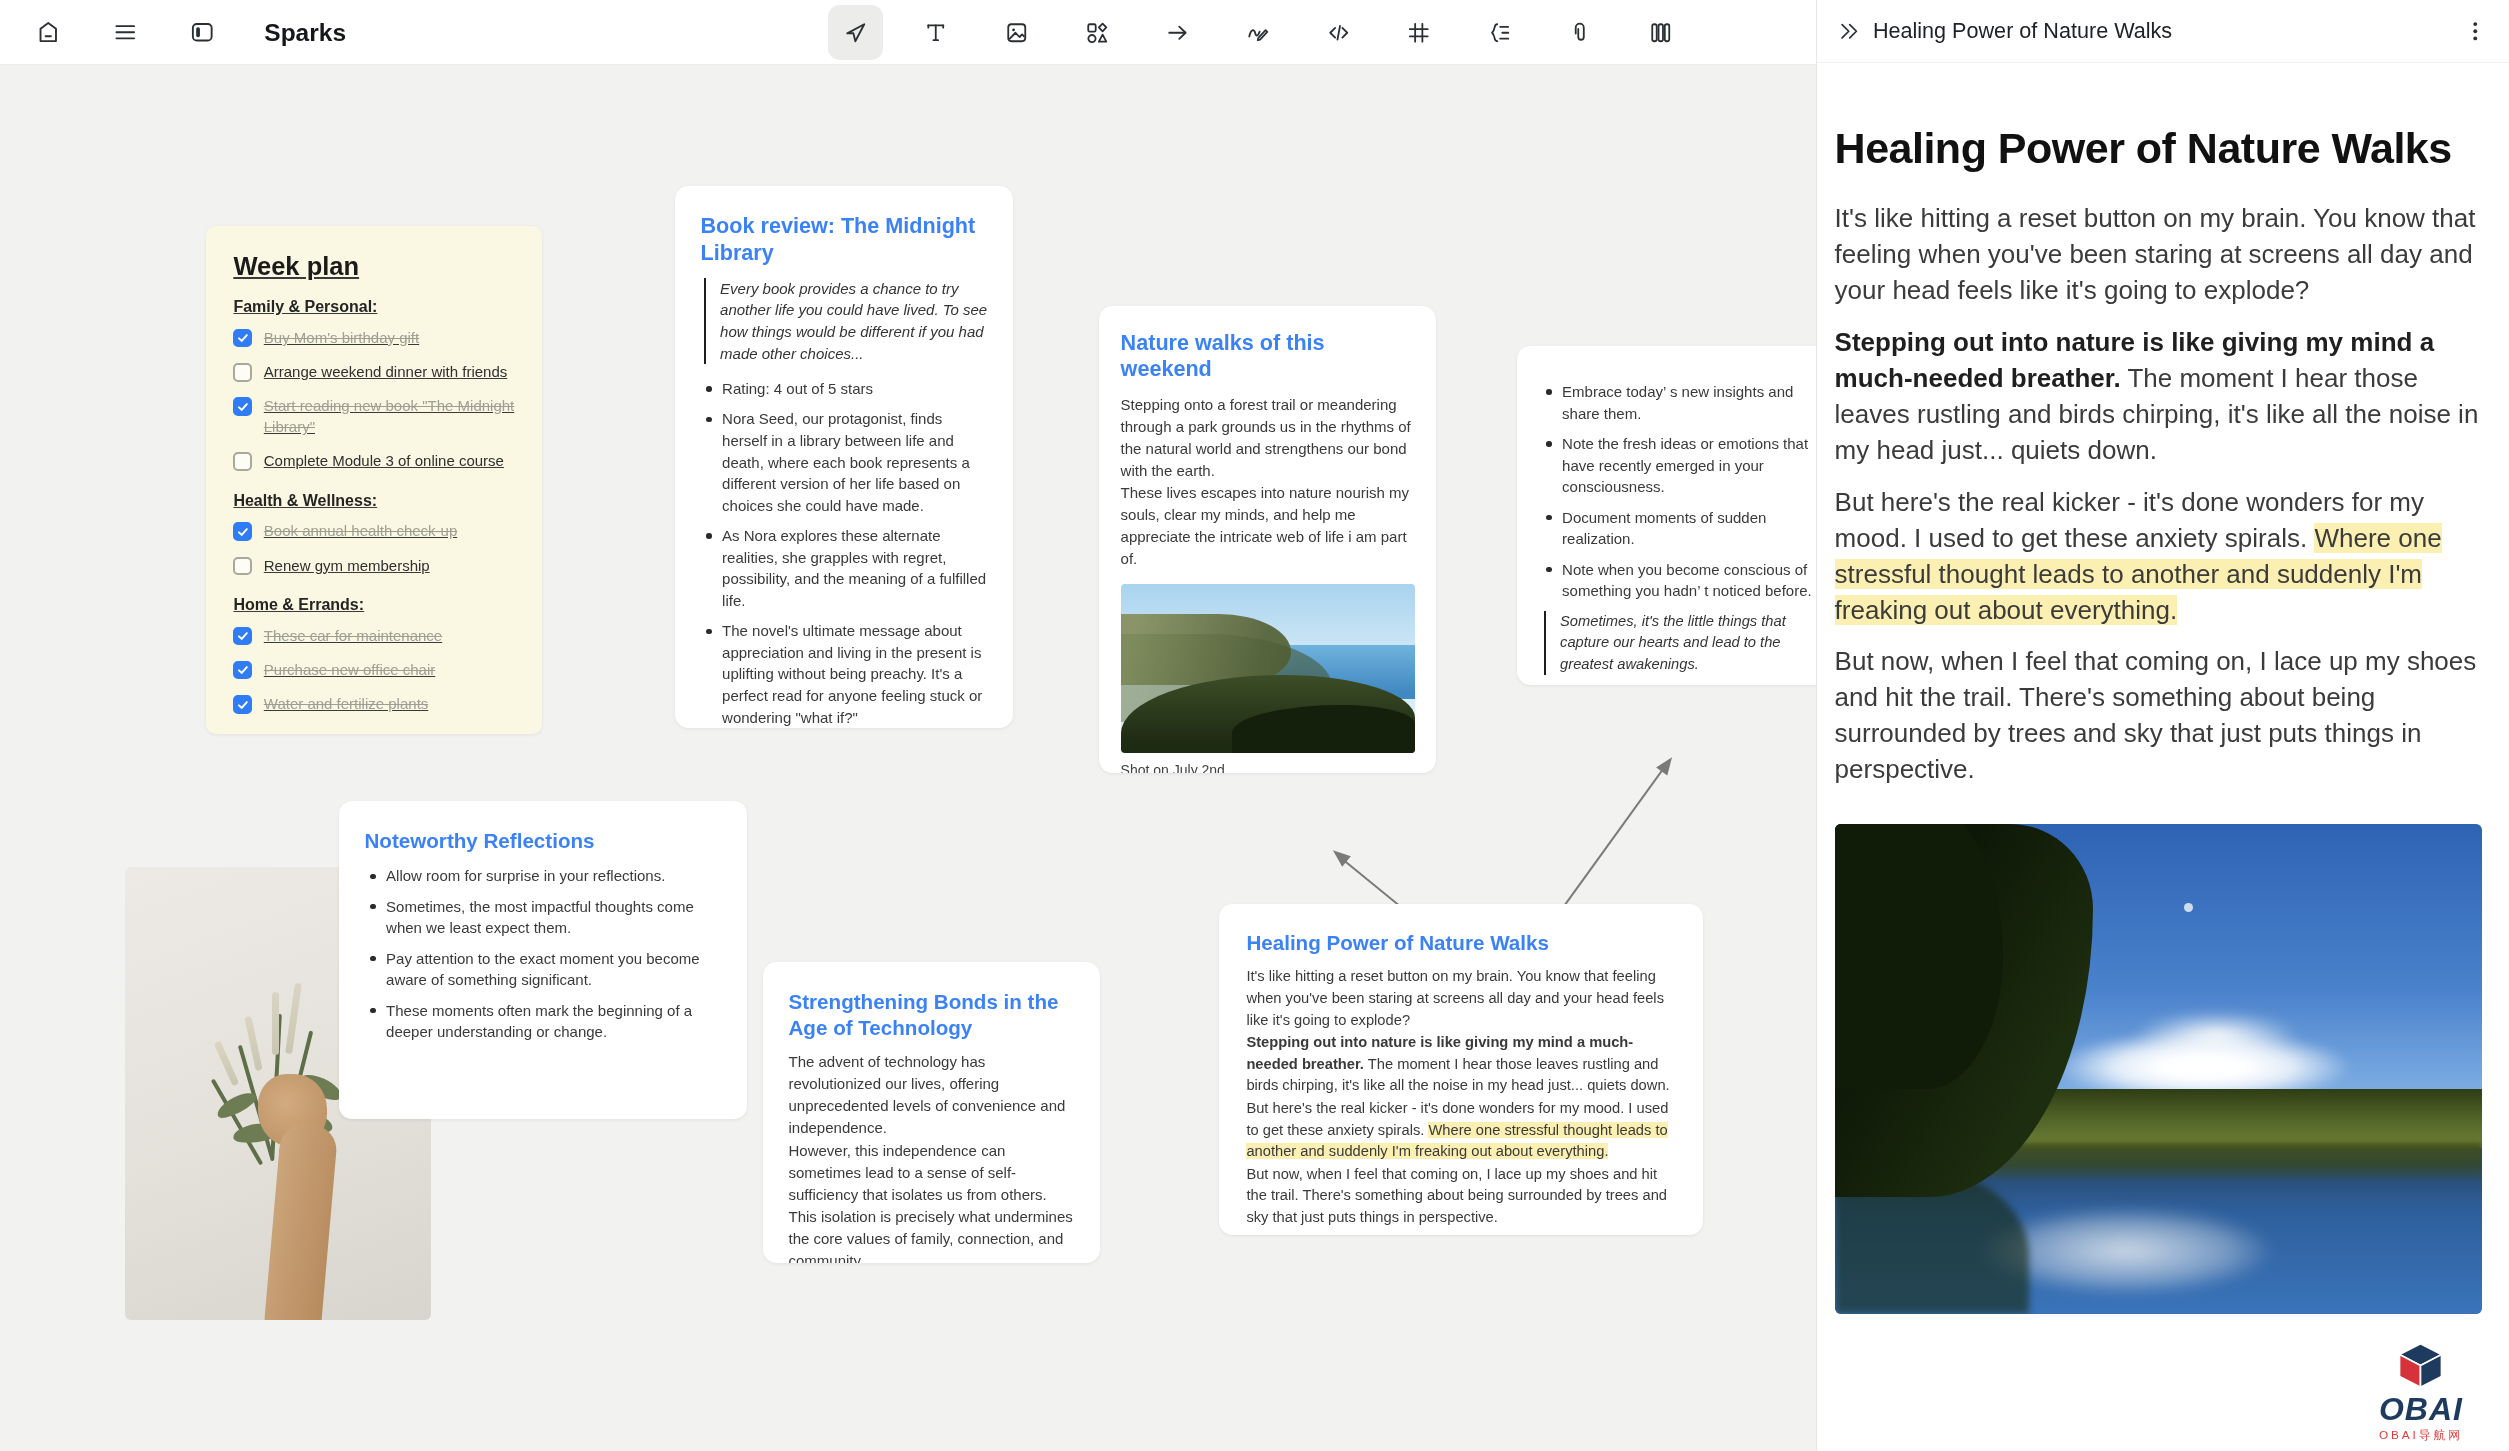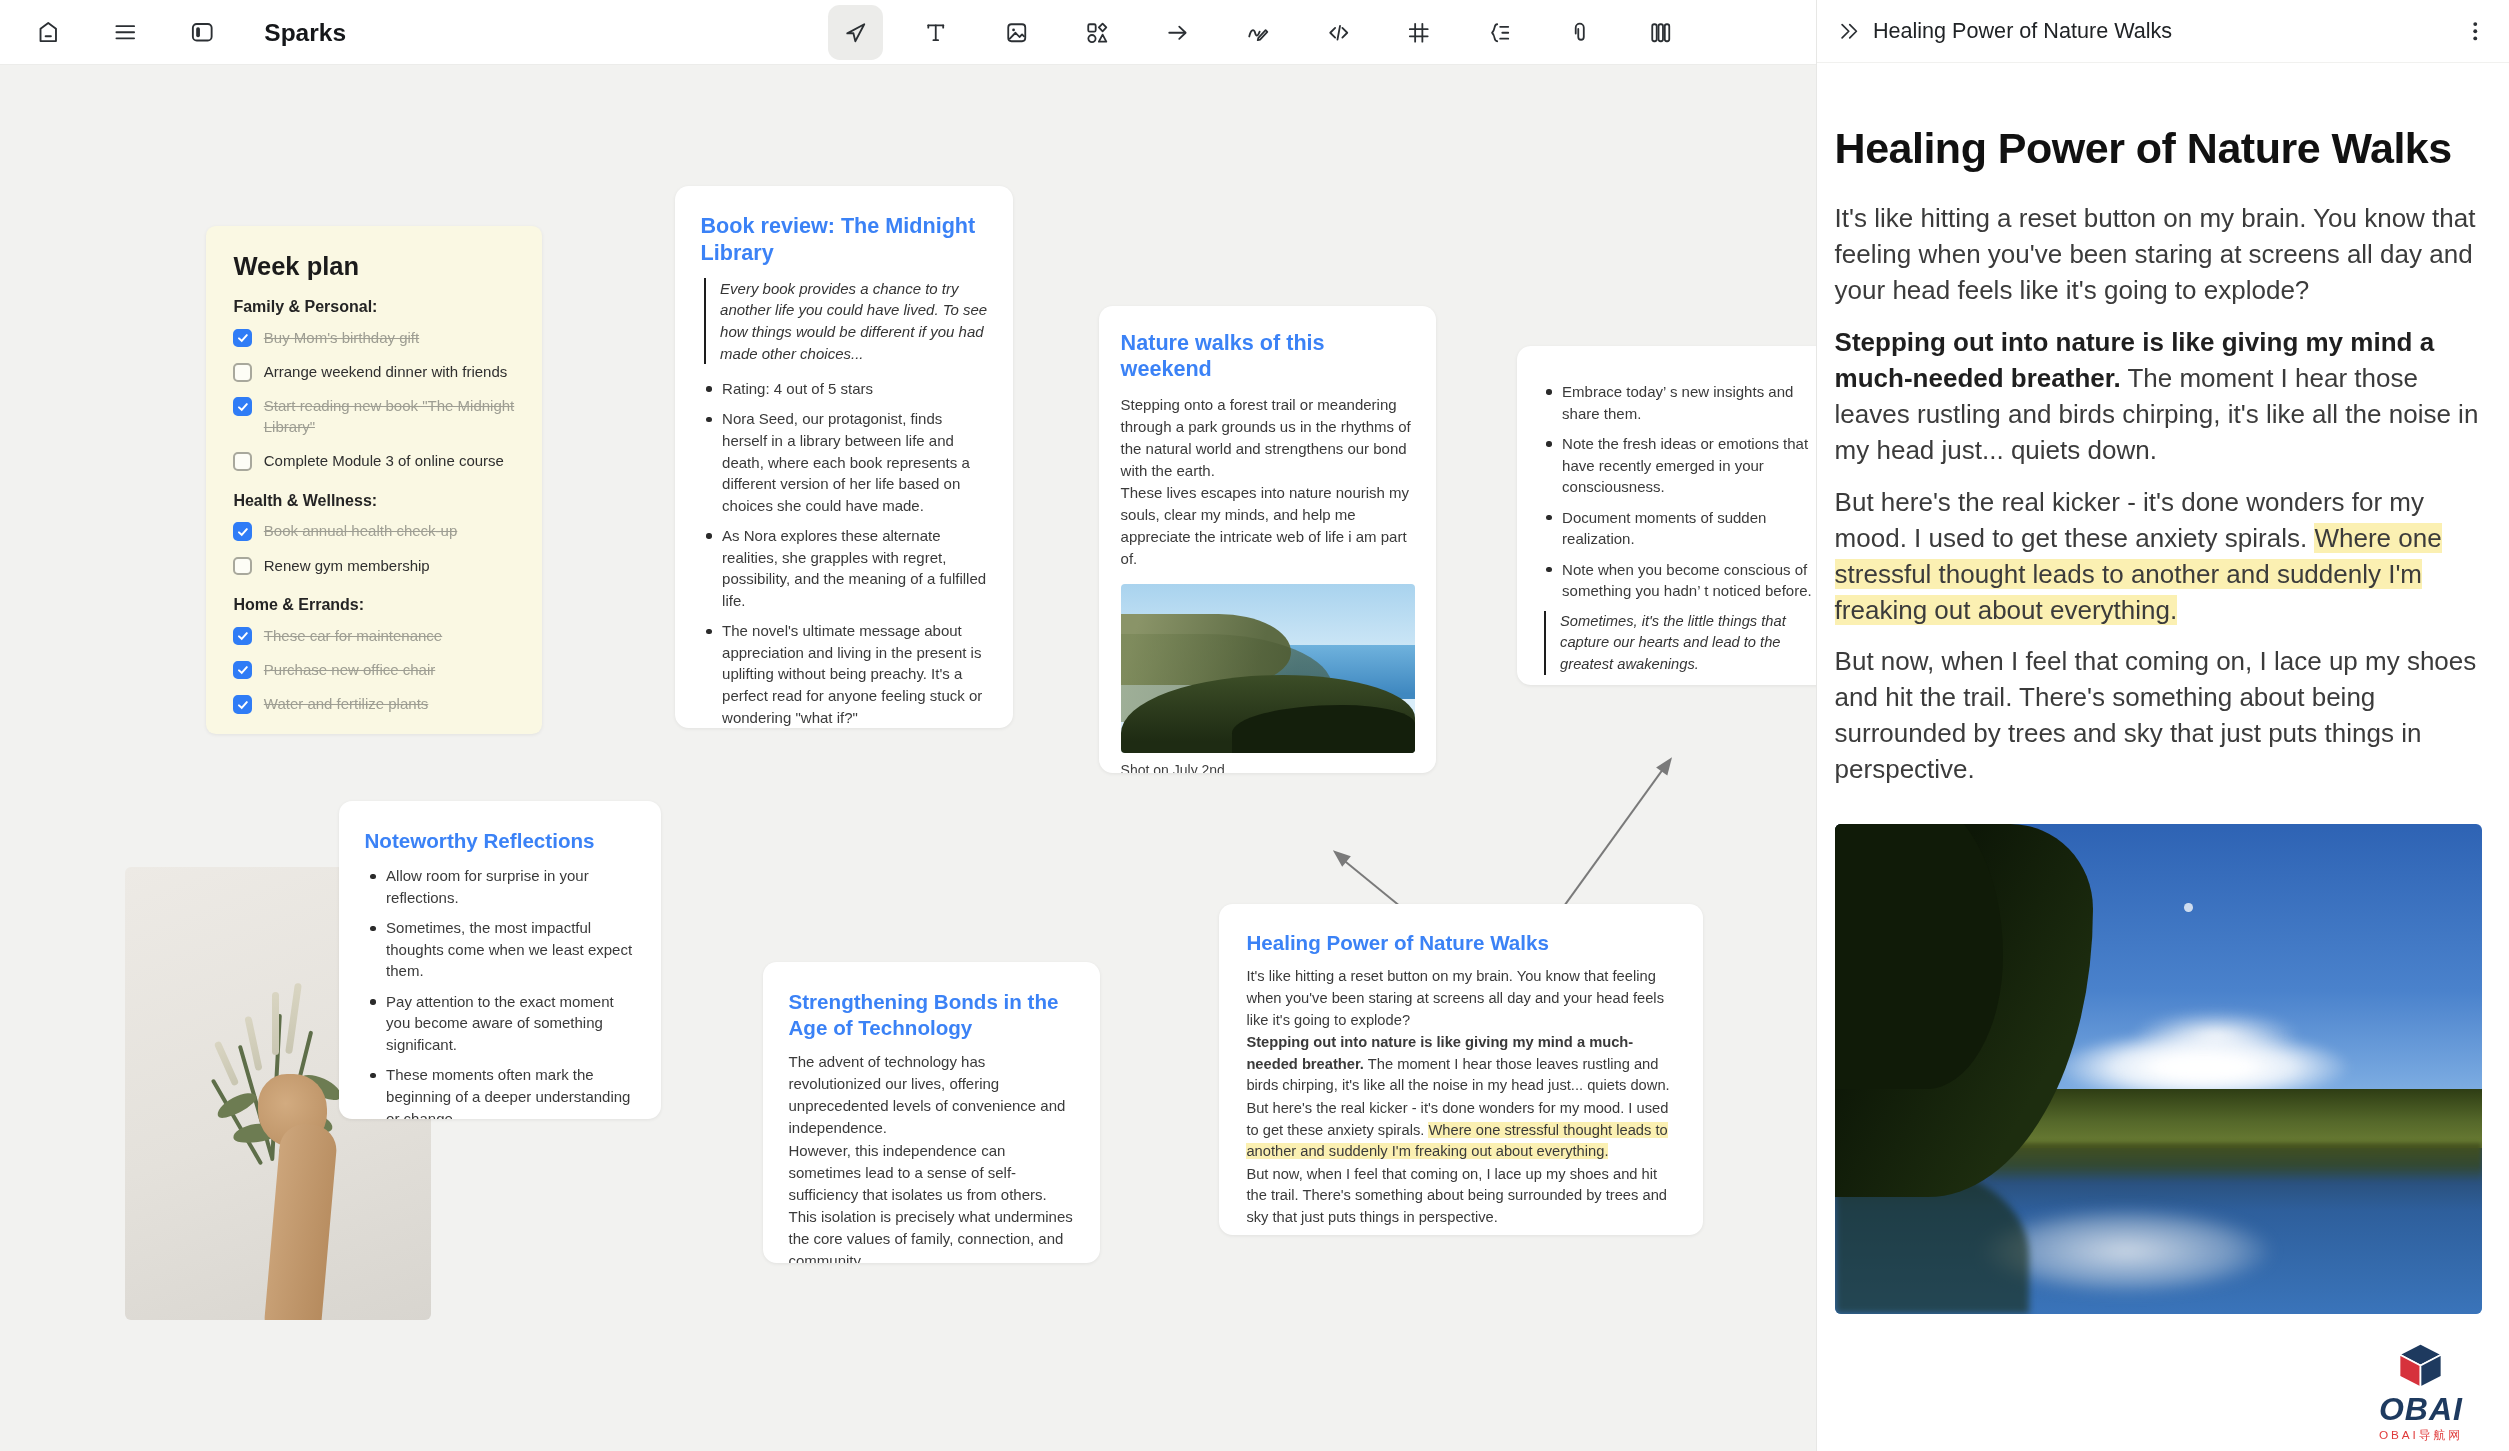--- a/index.html
+++ b/index.html
@@ -18,37 +18,37 @@
   
   .canvas { position:absolute; left:0; top:65px; width:2509px; height:1387px; background:#f2f2f0; }
   .card { position:absolute; background:#fff; border-radius:13.7px; box-shadow:0 1px 3.9px rgba(0,0,0,.07); color:#3a3a3a; overflow:hidden; z-index:3; }
   .card h3 { font-size:20.6px; font-weight:bold; color:#3b82f6; line-height:1.22; margin-bottom:11.8px; }
   .card ul { list-style:none; }
   .card li { position:relative; padding-left:21.6px; font-size:15px; line-height:21.6px; margin-bottom:8.8px; }
   .card li::before { content:""; position:absolute; left:5.9px; top:8.3px; width:5.4px; height:5.4px; border-radius:50%; background:#2b2b2b; }
   .quote { border-left:2.9px solid #1d1d1d; padding-left:13.7px; margin:3.9px 0 13.7px 3.9px; font-style:italic; font-size:15px; line-height:21.6px; color:#353535; }
 
   
-  .weekplan { left:206px; top:161px; width:336px; height:508px; background:#faf8e3; padding:25.5px 27.4px; border-radius:9.8px; }
+  .weekplan { left:206px; top:161px; width:336px; height:508px; background:#faf8e3; padding:25.5px 27.4px; border-radius:9.8px;text-decoration:underline; }
   .weekplan h2 { font-size:25.5px; font-weight:bold; color:#1b1b1b; margin-bottom:17.6px; }
   .wp-sec { font-size:16px; font-weight:bold; color:#242424; margin:19.6px 0 11.8px; }
   .todo { display:flex; align-items:flex-start; gap:11.8px; margin-bottom:13.7px; font-size:15px; line-height:20.6px; color:#2f2f2f; }
   .cb { flex:0 0 auto; width:18.6px; height:18.6px; border-radius:4.9px; margin-top:1px; border:2px solid #a8a89c; background:#fdfdf6; cursor:pointer; display:flex; align-items:center; justify-content:center; }
   .cb.on { background:#2f7cf6; border-color:#2f7cf6; }
   .todo.done .todo-label { color:#9e9e93; text-decoration:line-through; }
 
   .bookreview { left:675px; top:121px; width:338px; height:542px; padding:27.4px 25.5px; }
   .bookreview h3 { font-size:21.6px; }
   .naturewalks { left:1099px; top:241px; width:337px; height:467px; padding:23.5px 21.6px; }
   .nw-body { font-size:15px; line-height:22px; color:#3a3a3a; }
   .nw-photo { position:relative; width:294px; height:169px; border-radius:3.9px; overflow:hidden; margin-top:13.7px; }
   .nw-caption { font-size:14px; color:#3f3f3f; margin-top:9.8px; }
 
   .insights { left:1517px; top:281px; width:339px; height:339px; padding:35px 23.5px 23.5px; z-index:3; }
-  .reflections { left:339px; top:736px; width:322px; height:318px; padding:27.4px 25.5px;border-radius:13px; }
+  .reflections { left:339px; top:736px; width:408px; height:318px; padding:27.4px 25.5px;border-radius:13px; }
   .bonds { left:763px; top:897px; width:337px; height:301px; padding:27.4px 25.5px; }
   .bonds p, .healing p { font-size:15px; line-height:22px; margin-bottom:1px; color:#3a3a3a; }
   .healing { left:1219px; top:839px; width:484px; height:331px; padding:25.5px 27.4px; }
   .healing p { font-size:14.7px; line-height:21.6px; }
   .hl { background:#fbf0b2; }
 
   .hand-photo { position:absolute; left:125px; top:802px; width:306px; height:453px; border-radius:5.9px; overflow:hidden; z-index:1;
                 background:linear-gradient(160deg,#edeae5 0%,#e4e1db 55%,#d8d5cf 100%); }
   .arrow-layer { position:absolute; left:0; top:0; width:2509px; height:1452px; z-index:2; pointer-events:none; }
 

